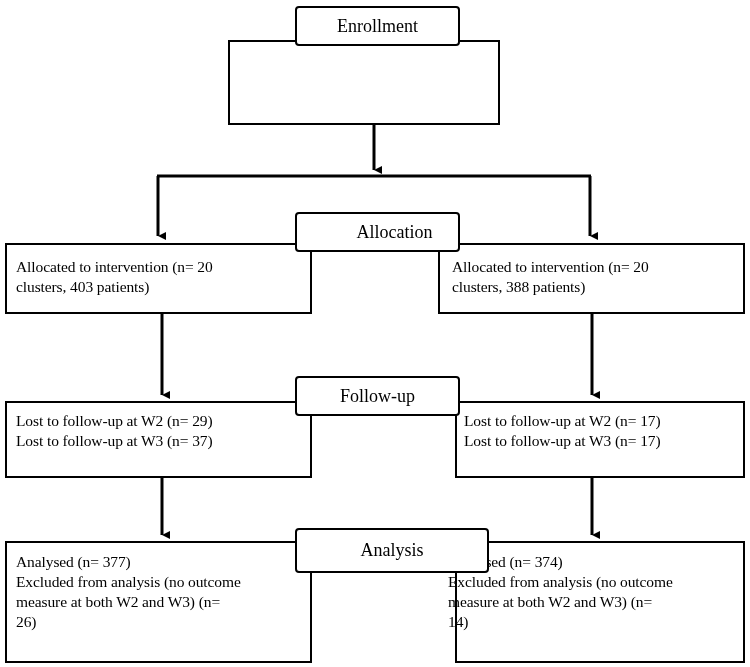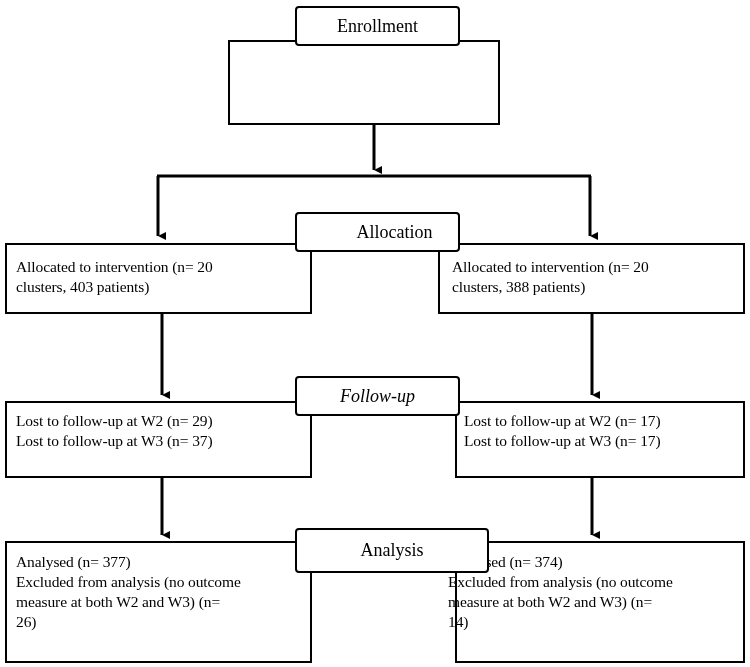--- a/index.html
+++ b/index.html
@@ -64,21 +64,21 @@
   #text-alloc-left { left: 16px; top: 257px; width: 290px; }
   #box-alloc-right { left: 438px; top: 243px; width: 307px; height: 71px; }
   #text-alloc-right { left: 452px; top: 257px; width: 290px; }
   #label-allocation { left: 295px; top: 212px; width: 165px; height: 40px; padding-left: 34px; }
 
   
   #box-follow-left { left: 5px; top: 401px; width: 307px; height: 77px; }
   #text-follow-left { left: 16px; top: 411px; width: 290px; }
   #box-follow-right { left: 455px; top: 401px; width: 290px; height: 77px; }
   #text-follow-right { left: 464px; top: 411px; width: 280px; }
-  #label-followup { left: 295px; top: 376px; width: 165px; height: 40px; font-style: italic; }
+  #label-followup { left: 295px; top: 376px; width: 165px; height: 40px; }
 
   
   #box-analysis-left { left: 5px; top: 541px; width: 307px; height: 122px; }
   #text-analysis-left { left: 16px; top: 552px; width: 292px; }
   #box-analysis-right { left: 455px; top: 541px; width: 290px; height: 122px; }
   #text-analysis-right { left: 448px; top: 552px; width: 280px; }
   #label-analysis { left: 295px; top: 528px; width: 194px; height: 45px; }
 </style>
 </head>
 <body>

